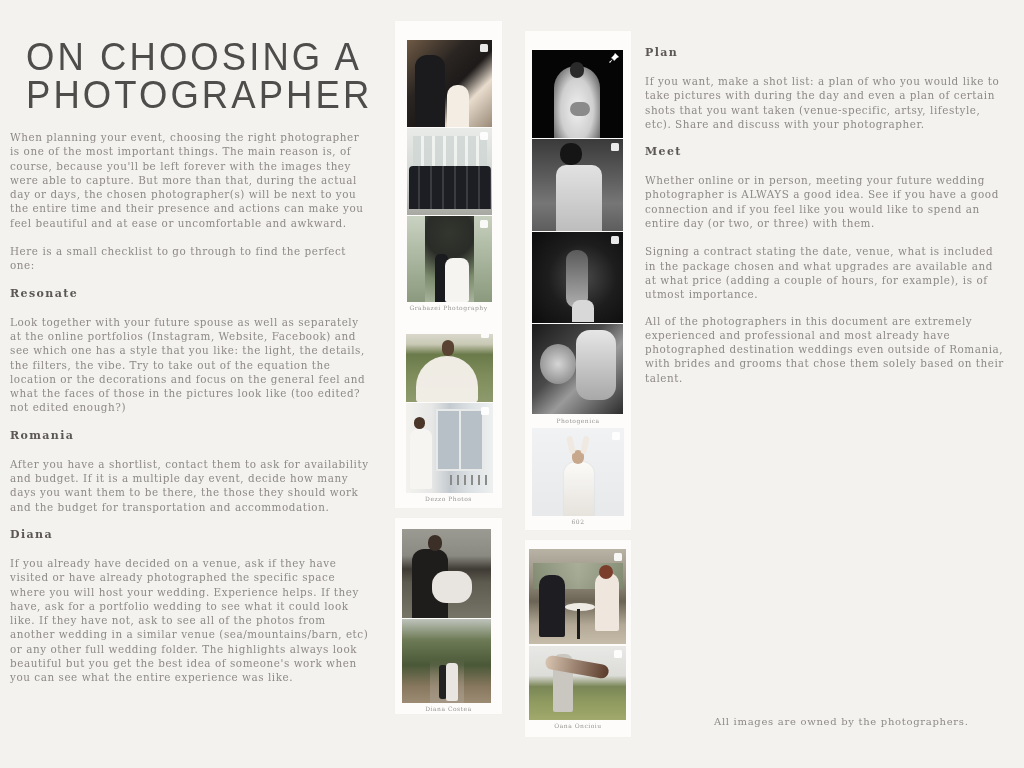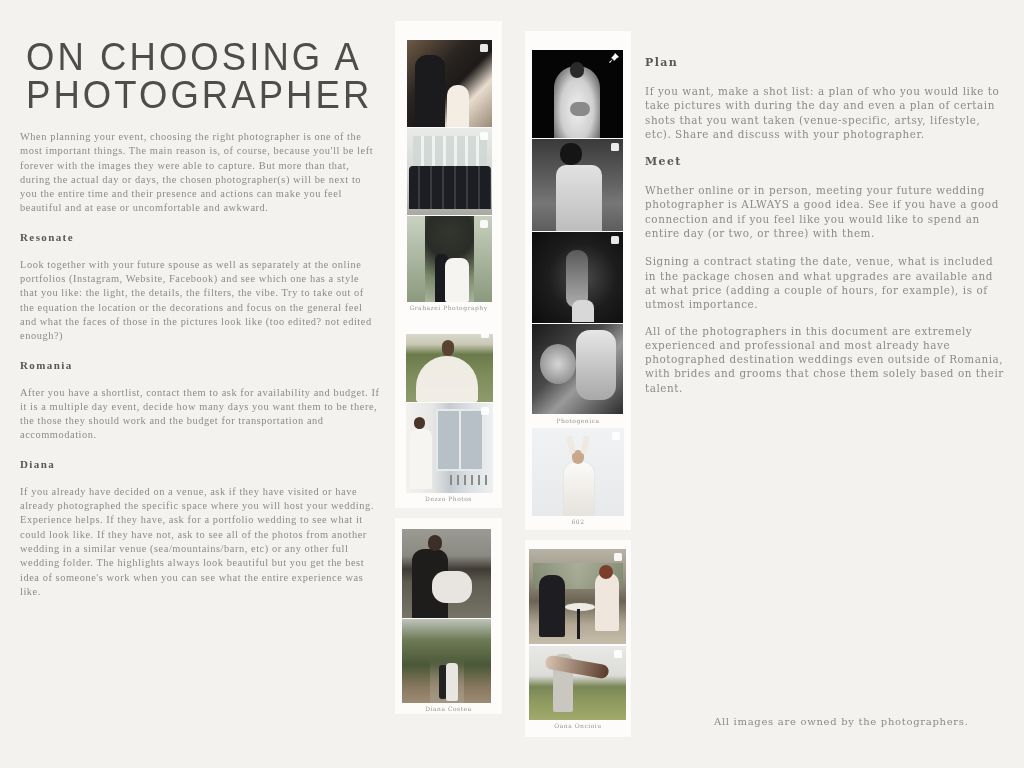--- a/index.html
+++ b/index.html
@@ -10,22 +10,22 @@
       color: #8a8784;
       position: relative;
     }
     .title {
       position: absolute; left: 26px; top: 38px; width: 360px;
       font-family: "Liberation Sans", "DejaVu Sans", sans-serif;
       font-weight: 300; font-size: 38px; line-height: 38px;
       letter-spacing: 3.2px; color: #4f4d4b; text-transform: uppercase;
       transform: scaleX(0.96); transform-origin: left top;
     }
-    .col-left { position: absolute; left: 20px; top: 130px; width: 360px; font-family: Liberation Serif, serif; }
-    .col-right { position: absolute; left: 645px; top: 56px; width: 360px; }
+    .col-left { position: absolute; left: 10px; top: 130px; width: 360px; }
+    .col-right { position: absolute; left: 645px; top: 46px; width: 360px; }
     p.body {
       font-size: 10.4px; line-height: 14.3px; letter-spacing: 0.55px;
       color: #8d8a87; margin-bottom: 14px;
     }
     h3.head {
       font-size: 11px; font-weight: bold; letter-spacing: 1.4px;
       color: #5a5754; margin-bottom: 14px; line-height: 14px;
     }
     .intro { margin-bottom: 14px; }
     .footer-note {
@@ -53,20 +53,21 @@
     }
     .fig { position: absolute; }
   </style>
 </head>
 <body>
 
 <h1 class="title">On choosing a photographer</h1>
 
 <div class="col-left">
   <p class="body">When planning your event, choosing the right photographer is one of the most important things. The main reason is, of course, because you'll be left forever with the images they were able to capture. But more than that, during the actual day or days, the chosen photographer(s) will be next to you the entire time and their presence and actions can make you feel beautiful and at ease or uncomfortable and awkward.</p>
+  <p class="body intro">Here is a small checklist to go through to find the perfect one:</p>
 
   <h3 class="head">Resonate</h3>
   <p class="body">Look together with your future spouse as well as separately at the online portfolios (Instagram, Website, Facebook) and see which one has a style that you like: the light, the details, the filters, the vibe. Try to take out of the equation the location or the decorations and focus on the general feel and what the faces of those in the pictures look like (too edited? not edited enough?)</p>
 
   <h3 class="head">Romania</h3>
   <p class="body">After you have a shortlist, contact them to ask for availability and budget. If it is a multiple day event, decide how many days you want them to be there, the those they should work and the budget for transportation and accommodation.</p>
 
   <h3 class="head">Diana</h3>
   <p class="body">If you already have decided on a venue, ask if they have visited or have already photographed the specific space where you will host your wedding. Experience helps. If they have, ask for a portfolio wedding to see what it could look like. If they have not, ask to see all of the photos from another wedding in a similar venue (sea/mountains/barn, etc) or any other full wedding folder. The highlights always look beautiful but you get the best idea of someone's work when you can see what the entire experience was like.</p>
 </div>

